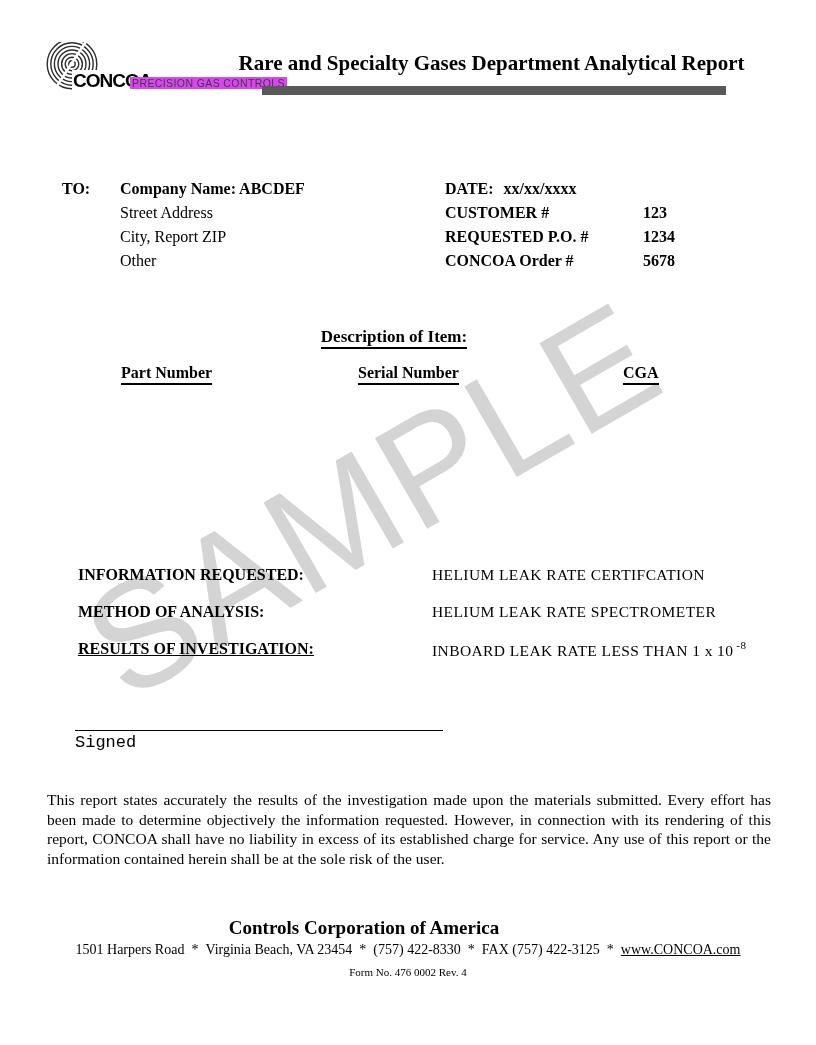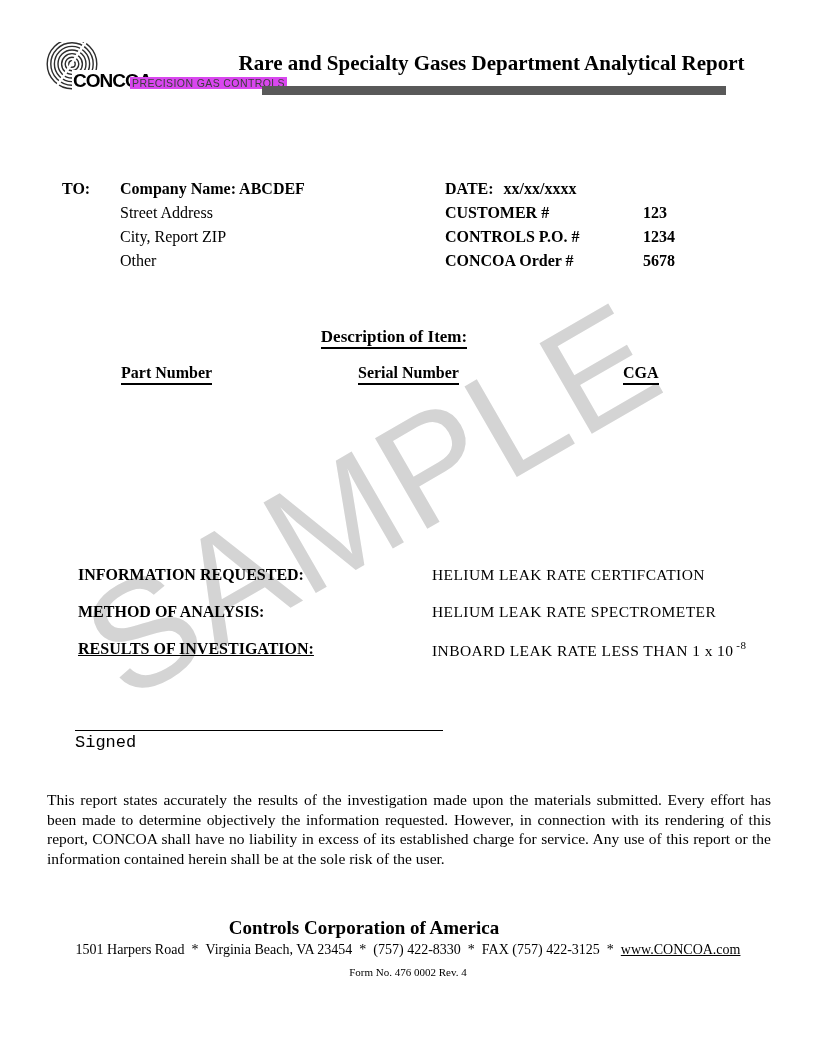--- a/index.html
+++ b/index.html
@@ -136,21 +136,21 @@
 
   <div id="order-info" class="doc-text">
     <div class="row bold" style="top:0;">
       <span>DATE:</span><span id="date-value">xx/xx/xxxx</span>
     </div>
     <div class="row" style="top:24px;">
       <span class="bold">CUSTOMER #</span>
       <span class="val">123</span>
     </div>
     <div class="row" style="top:48px;">
-      <span class="bold">CONTROLS P.O. #</span>
+      <span class="bold">REQUESTED P.O. #</span>
       <span class="val">1234</span>
     </div>
     <div class="row" style="top:72px;">
       <span class="bold">CONCOA Order #</span>
       <span class="val">5678</span>
     </div>
   </div>
 
   <div id="description-heading">
     <span>Description of Item:</span>

